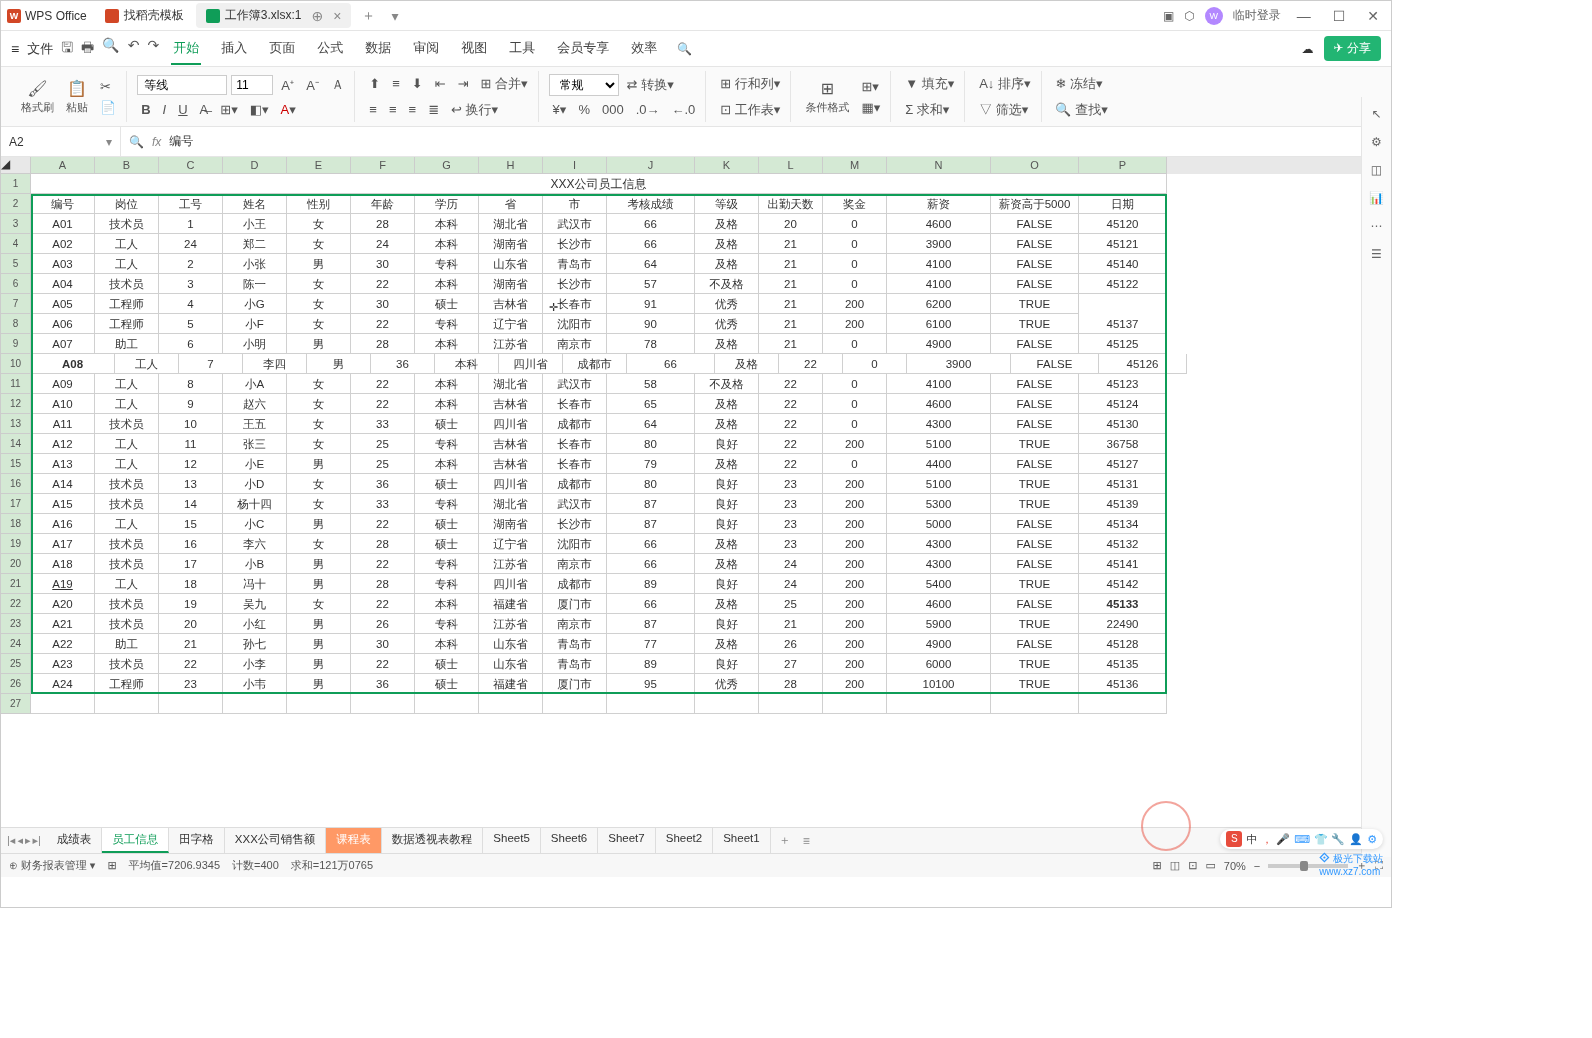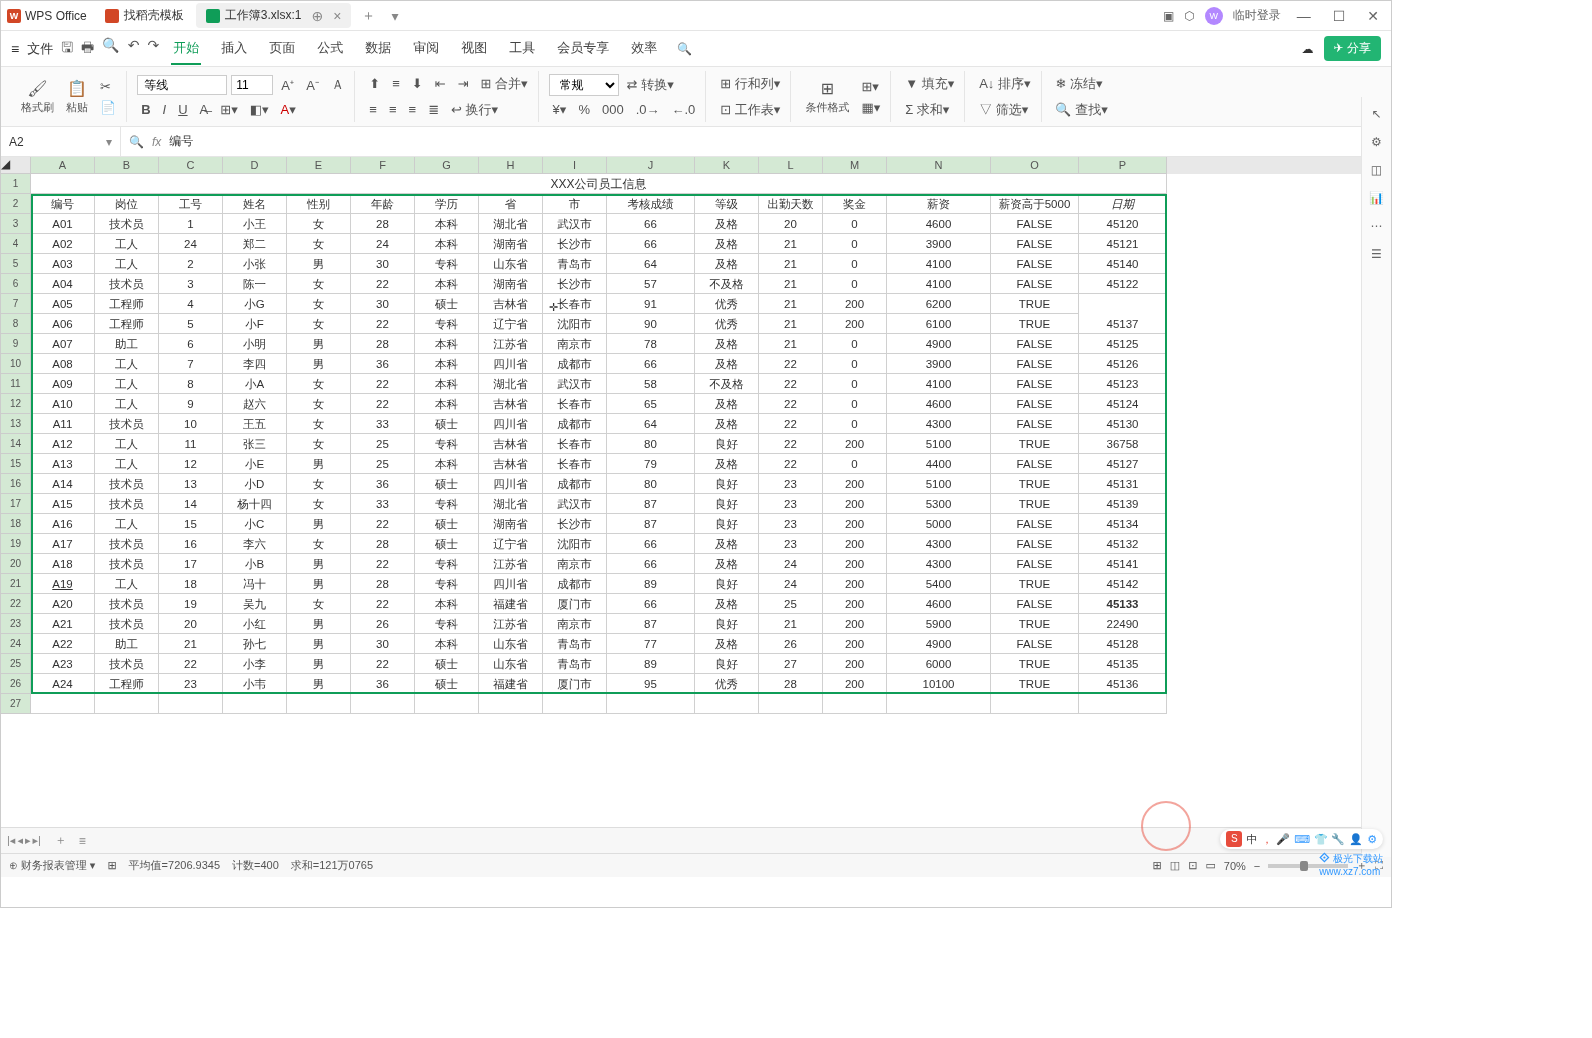--- a/index.html
+++ b/index.html
@@ -314,21 +314,21 @@
           <div class="cell" style="width: 64px;">年龄</div>
           <div class="cell" style="width: 64px;">学历</div>
           <div class="cell" style="width: 64px;">省</div>
           <div class="cell" style="width: 64px;">市</div>
           <div class="cell" style="width: 88px;">考核成绩</div>
           <div class="cell" style="width: 64px;">等级</div>
           <div class="cell" style="width: 64px;">出勤天数</div>
           <div class="cell" style="width: 64px;">奖金</div>
           <div class="cell" style="width: 104px;">薪资</div>
           <div class="cell" style="width: 88px;">薪资高于5000</div>
-          <div class="cell" style="width: 88px; font-style: italic;">日期</div>
+          <div class="cell" style="width: 88px;">日期</div>
         </div>
         <div class="data-row">
           <div class="cell" style="width: 64px;">A01</div>
           <div class="cell" style="width: 64px;">技术员</div>
           <div class="cell" style="width: 64px;">1</div>
           <div class="cell" style="width: 64px;">小王</div>
           <div class="cell" style="width: 64px;">女</div>
           <div class="cell" style="width: 64px;">28</div>
           <div class="cell" style="width: 64px;">本科</div>
           <div class="cell" style="width: 64px;">湖北省</div>
@@ -443,21 +443,21 @@
           <div class="cell" style="width: 64px;">南京市</div>
           <div class="cell" style="width: 88px;">78</div>
           <div class="cell" style="width: 64px;">及格</div>
           <div class="cell" style="width: 64px;">21</div>
           <div class="cell" style="width: 64px;">0</div>
           <div class="cell" style="width: 104px;">4900</div>
           <div class="cell" style="width: 88px;">FALSE</div>
           <div class="cell" style="width: 88px;">45125</div>
         </div>
         <div class="data-row">
-          <div class="cell" style="width: 64px;">A08</div>
+          <div class="cell" style="width: 84px; font-weight: bold;">A08</div>
           <div class="cell" style="width: 64px;">工人</div>
           <div class="cell" style="width: 64px;">7</div>
           <div class="cell" style="width: 64px;">李四</div>
           <div class="cell" style="width: 64px;">男</div>
           <div class="cell" style="width: 64px;">36</div>
           <div class="cell" style="width: 64px;">本科</div>
           <div class="cell" style="width: 64px;">四川省</div>
           <div class="cell" style="width: 64px;">成都市</div>
           <div class="cell" style="width: 88px;">66</div>
           <div class="cell" style="width: 64px;">及格</div>
@@ -790,20 +790,33 @@
     <span>☰</span>
   </div>
 
   <div class="sheet-tabs">
     <div class="sheet-nav">
       <span>|◂</span>
       <span>◂</span>
       <span>▸</span>
       <span>▸|</span>
     </div>
+    <div id="sheet-tabs-container" style="display:flex">
+        <div class="sheet-tab">成绩表</div>
+        <div class="sheet-tab active">员工信息</div>
+        <div class="sheet-tab">田字格</div>
+        <div class="sheet-tab">XXX公司销售额</div>
+        <div class="sheet-tab orange">课程表</div>
+        <div class="sheet-tab">数据透视表教程</div>
+        <div class="sheet-tab">Sheet5</div>
+        <div class="sheet-tab">Sheet6</div>
+        <div class="sheet-tab">Sheet7</div>
+        <div class="sheet-tab">Sheet2</div>
+        <div class="sheet-tab">Sheet1</div>
+      </div>
     <span style="padding:0 8px;color:#888">＋</span>
     <span style="padding:0 4px;color:#888">≡</span>
   </div>
 
   <div class="statusbar">
     <span>⊕ <span>财务报表管理</span> ▾</span>
     <span>⊞</span>
     <span>平均值=7206.9345</span>
     <span>计数=400</span>
     <span>求和=121万0765</span>

